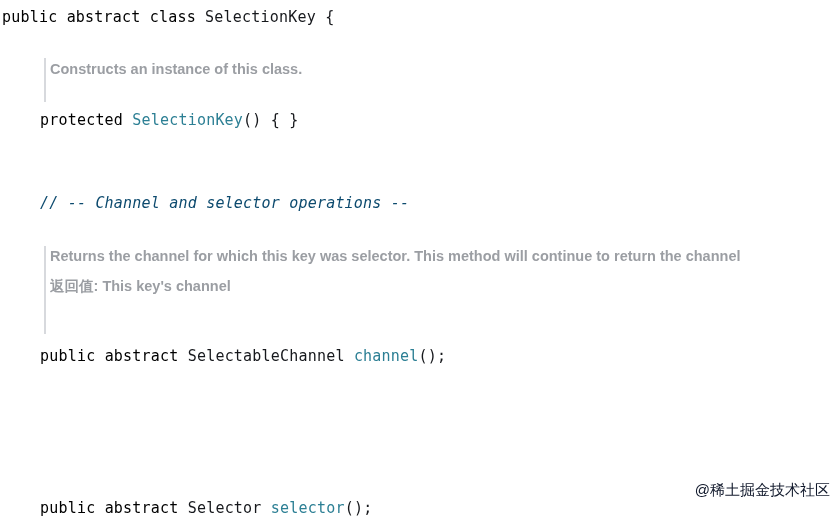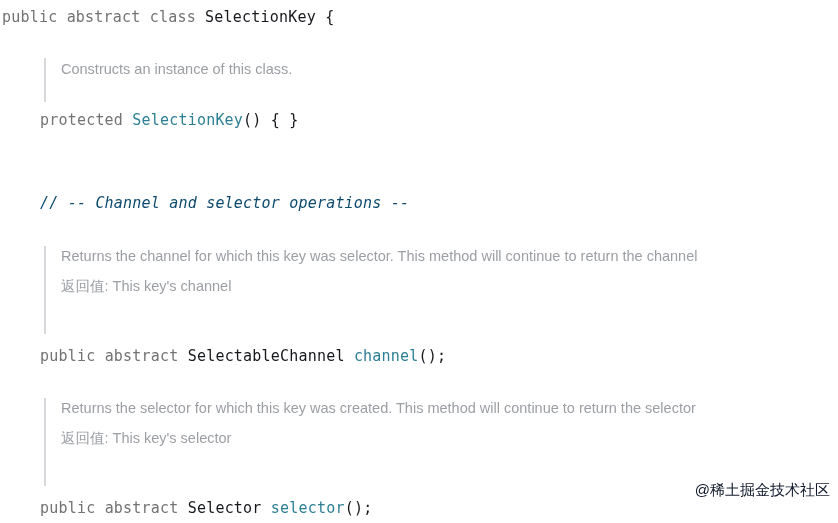--- a/index.html
+++ b/index.html
@@ -25,21 +25,21 @@
 
   
   .code-line {
     font-family: "DejaVu Sans Mono", "Liberation Mono", monospace;
     font-size: 15px;
     line-height: 20px;
     letter-spacing: 0.2px;
     white-space: pre;
     color: #16181c;
   }
-  .kw   { color: #737373; }     
+  .kw   { color: #000000; }     
   .type { color: #16181c; }     
   .fn   { color: #2c7f94; }     
   .punc { color: #16181c; }
   .cmt  {
     color: #0c4a6e;
     font-style: italic;
   }
 
   
   .line-class {
@@ -51,22 +51,23 @@
   
   .line-ctor    { position: absolute; left: 40px; top: 110px; }
   .line-comment { position: absolute; left: 40px; top: 193px; }
   .line-channel { position: absolute; left: 40px; top: 346px; }
   .line-selector{ position: absolute; left: 40px; top: 498px; text-align: right; }
 
   
   .docblock {
     position: absolute;
     border-left: 2px solid #d7d9dd;
-    padding-left: 15px;
+    padding-left: 4px;
     box-sizing: border-box;
+    font-weight: bold;
   }
   .doc-1 { left: 44px; top: 58px;  width: 790px; height: 44px; }
   .doc-2 { left: 44px; top: 246px; width: 790px; height: 88px; }
   .doc-3 { left: 44px; top: 398px; width: 790px; height: 88px; }
 
   .doc-text {
     font-family: "Liberation Sans", sans-serif;
     font-size: 14.5px;
     line-height: 21px;
     color: #9b9ea3;
@@ -109,22 +110,18 @@
 
   <div class="code-line line-comment"><span class="cmt">// -- Channel and selector operations --</span></div>
 
   <div class="docblock doc-2">
     <p class="doc-text doc-para">Returns the channel for which this key was selector. This method will continue to return the channel</p>
     <p class="doc-return"><span>返回值:</span> <span>This key's channel</span></p>
   </div>
 
   <div class="code-line line-channel"><span class="kw">public</span> <span class="kw">abstract</span> <span class="type">SelectableChannel</span> <span class="fn">channel</span><span class="punc">()</span><span class="punc">;</span></div>
 
-  <div class="docblock doc-3">
-    <p class="doc-text doc-para">Returns the selector for which this key was created. This method will continue to return the selector</p>
-    <p class="doc-return"><span>返回值:</span> <span>This key's selector</span></p>
-  </div>
 
   <div class="code-line line-selector"><span class="kw">public</span> <span class="kw">abstract</span> <span class="type">Selector</span> <span class="fn">selector</span><span class="punc">()</span><span class="punc">;</span></div>
 
   <div class="watermark">@稀土掘金技术社区</div>
 
 </div>
 
 </body></html>

